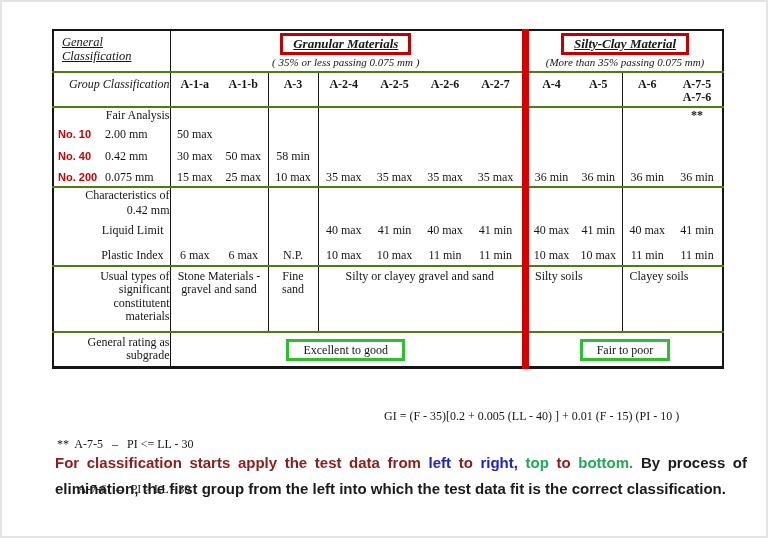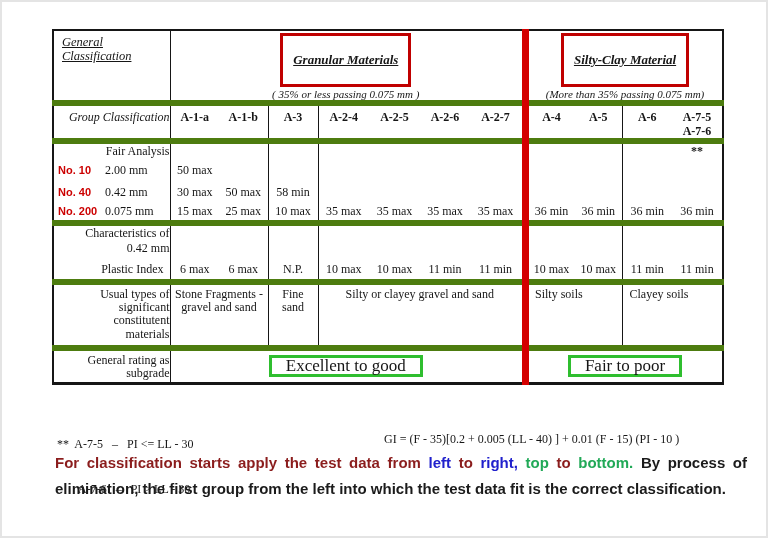--- a/index.html
+++ b/index.html
@@ -4,48 +4,48 @@
 <style>
   html,body{margin:0;padding:0;background:#fff;}
   .page{position:relative;width:768px;height:538px;background:#ffffff;
         font-family:"Liberation Serif","DejaVu Serif",serif;color:#161616;
         box-shadow:inset 0 0 0 2px #e4e4e4;overflow:hidden;}
   .table-wrap{position:absolute;left:52px;top:29px;}
   table{border-collapse:collapse;table-layout:fixed;width:670px;
         border:2px solid #161616;border-bottom-width:3px;color:#161616;}
   td{padding:0;font-size:12px;line-height:1.12;vertical-align:top;overflow:hidden;}
   .br{border-right:1px solid #161616;}
-  .bb{border-bottom:6px solid #4d7c0f;}
+  .bb{border-bottom:2px solid #4d7c0f;}
   .center{text-align:center;}
   .lab{padding-left:8px;text-align:right;}
   .ital{font-style:italic;}
   .corner-cell{font-style:italic;font-size:12.5px;padding:4px 0 0 8px;}
   .corner-cell div{text-decoration:underline;}
   .hdr-cell{text-align:center;padding-top:2px;}
-  .hdr-box{display:inline-block;border:3px solid #c00000;padding:16px 10px;
+  .hdr-box{display:inline-block;border:3px solid #c00000;padding:0 10px;
            font-weight:bold;font-style:italic;font-size:13px;line-height:16px;}
   .hdr-box span{text-decoration:underline;}
   .hdr-sub{font-style:italic;font-size:11px;margin-top:1px;}
   .group-name{font-weight:bold;font-size:12px;text-align:center;padding-top:5px;line-height:1.1;}
   .no-row{padding-left:4px;white-space:nowrap;}
   .no-red{display:inline-block;width:47px;font-family:"Liberation Sans","DejaVu Sans",sans-serif;
           font-weight:bold;color:#cc0000;font-size:11px;}
   .right-lab{text-align:right;padding-right:6px;}
   .vbot td{vertical-align:bottom;padding-bottom:2px;}
   .vtop td{vertical-align:top;padding-top:1px;}
   .val{text-align:center;}
   .star-cell{text-align:center;font-weight:bold;}
   .usual-cell{padding-top:3px;}
   .rating-cell{text-align:center;vertical-align:middle;}
   .green-box{display:inline-block;border:3px solid #2fbe2f;padding:0 14px;
-             font-size:17px;line-height:16px;}
+             font-size:12px;line-height:16px;}
   .red-line{position:absolute;left:470px;top:0;width:7px;height:100%;background:#d40000;z-index:3;}
   .footnotes{position:absolute;left:57px;top:407px;font-size:12px;white-space:pre;line-height:15px;}
   .fn2{padding-left:21px;}
-  .gi{position:absolute;left:384px;top:432px;font-size:12px;white-space:pre;}
+  .gi{position:absolute;left:384px;top:409px;font-size:12px;white-space:pre;}
   .note{position:absolute;left:55px;top:450px;width:692px;
         font-family:"Liberation Sans","DejaVu Sans",sans-serif;
         font-weight:bold;font-size:15px;line-height:26px;text-align:justify;}
   .seg-maroon{color:#8b1d1d;}
   .seg-blue{color:#2020cc;}
   .seg-green{color:#21a957;}
   .seg-black{color:#1b1b1b;}
 </style>
 </head>
 <body>
@@ -200,20 +200,35 @@
         <td></td>
         <td></td>
         <td></td>
         <td></td>
         <td></td>
         <td></td>
         <td class="br"></td>
         <td></td>
         <td></td>
       </tr>
+      <tr style="height:22px" class="vbot">
+        <td class="br right-lab">Liquid Limit</td>
+        <td></td>
+        <td class="br"></td>
+        <td class="br"></td>
+        <td class="val">40 max</td>
+        <td class="val">41 min</td>
+        <td class="val">40 max</td>
+        <td class="val">41 min</td>
+        <td></td>
+        <td class="val">40 max</td>
+        <td class="br val">41 min</td>
+        <td class="val">40 max</td>
+        <td class="val">41 min</td>
+      </tr>
       <tr style="height:26px" class="vbot">
         <td class="br bb right-lab">Plastic Index</td>
         <td class="bb val">6 max</td>
         <td class="br bb val">6 max</td>
         <td class="br bb val">N.P.</td>
         <td class="bb val">10 max</td>
         <td class="bb val">10 max</td>
         <td class="bb val">11 min</td>
         <td class="bb val">11 min</td>
         <td class="bb"></td>
@@ -224,21 +239,21 @@
       </tr>
 
       <tr style="height:66px">
         <td class="br bb lab usual-cell">
           <div>Usual types of</div>
           <div>significant</div>
           <div>constitutent</div>
           <div>materials</div>
         </td>
         <td colspan="2" class="br bb center usual-cell">
-          <div>Stone Fragments -</div>
+          <div>Stone Materials -</div>
           <div>gravel and sand</div>
         </td>
         <td class="br bb center usual-cell">
           <div>Fine</div>
           <div>sand</div>
         </td>
         <td colspan="4" class="bb center usual-cell">Silty or clayey gravel and sand</td>
         <td class="bb"></td>
         <td colspan="2" class="br bb usual-cell" style="padding-left:7px">Silty soils</td>
         <td colspan="2" class="bb usual-cell" style="padding-left:7px">Clayey soils</td>

